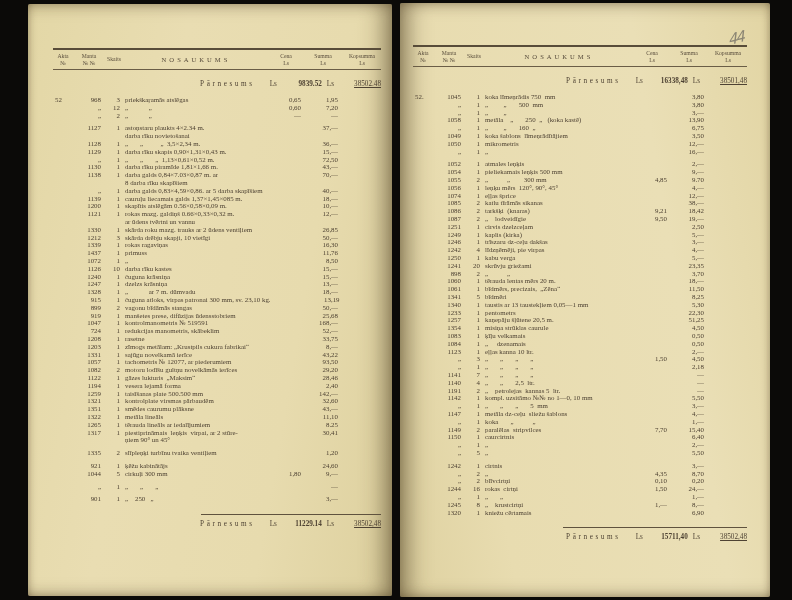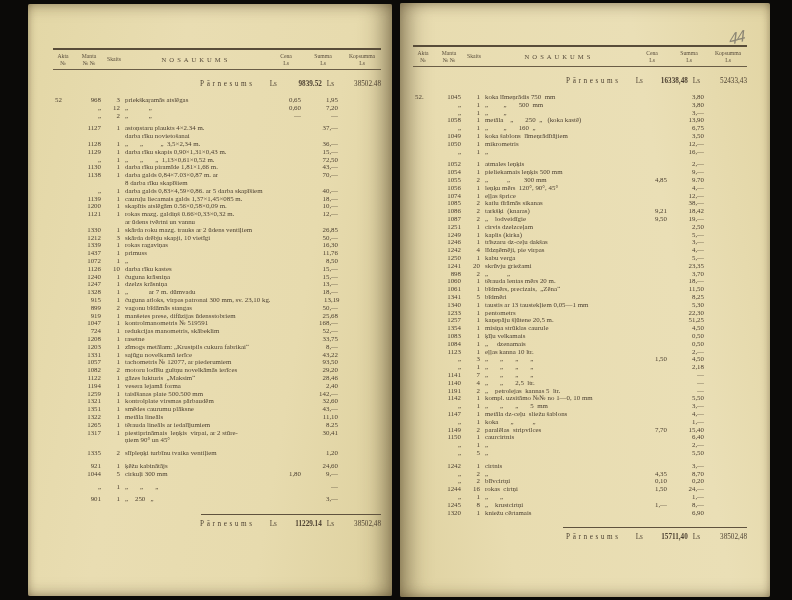--- a/index.html
+++ b/index.html
@@ -43,21 +43,21 @@
   .th .u{display:block;}
   .th.nos{font-size:6.6px;letter-spacing:3px;color:#55493a;}
 
   .carry{
     display:flex;justify-content:flex-end;align-items:baseline;
     font-size:7.2px;margin:10px 0 8px 0;color:#4e4233;
   }
   .carry .lbl{letter-spacing:2.6px;margin-right:10px;}
   .carry .cur{margin:0 5px 0 5px;}
   .carry .val1{min-width:40px;text-align:right;font-weight:bold;}
-  .carry .val2{min-width:42px;text-align:right;}
+  .carry .val2{min-width:42px;text-align:right;text-decoration:underline;}
 
   .rows{margin-top:2px;}
   .row{
     display:grid;
     grid-template-columns:20px 32px 18px 1fr 34px 40px 38px;
     font-size:6.9px;line-height:7.8px;color:#4e4233;
   }
   .row.sp{margin-top:5px;}
   .c-akta{text-align:left;padding-left:2px;}
   .c-manta{text-align:right;padding-right:4px;}
@@ -531,21 +531,21 @@
       <div class="th nos"><span>NOSAUKUMS</span></div>
       <div class="th"><span>Cena</span><span class="u">Ls</span></div>
       <div class="th"><span>Summa</span><span class="u">Ls</span></div>
       <div class="th"><span>Kopsumma</span><span class="u">Ls</span></div>
     </div>
     <div class="carry">
       <span class="lbl">Pārnesums</span>
       <span class="cur">Ls</span>
       <span class="val1">16338,48</span>
       <span class="cur">Ls</span>
-      <span class="val2">52433,43</span>
+      <span class="val2">38501,48</span>
     </div>
     <div class="rows">
         <div class="row">
           <div class="c-akta">52.</div>
           <div class="c-manta">1045</div>
           <div class="c-skaits">1</div>
           <div class="c-name"><span>koka līmeņrādis 750  mm</span></div>
           <div class="c-cena"></div>
           <div class="c-summa">3,80</div>
           <div class="c-kop"></div>

